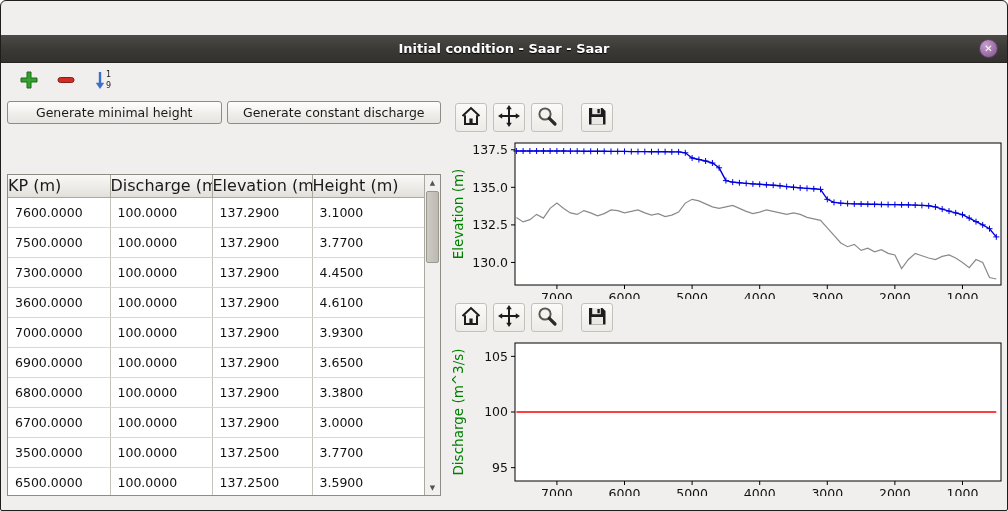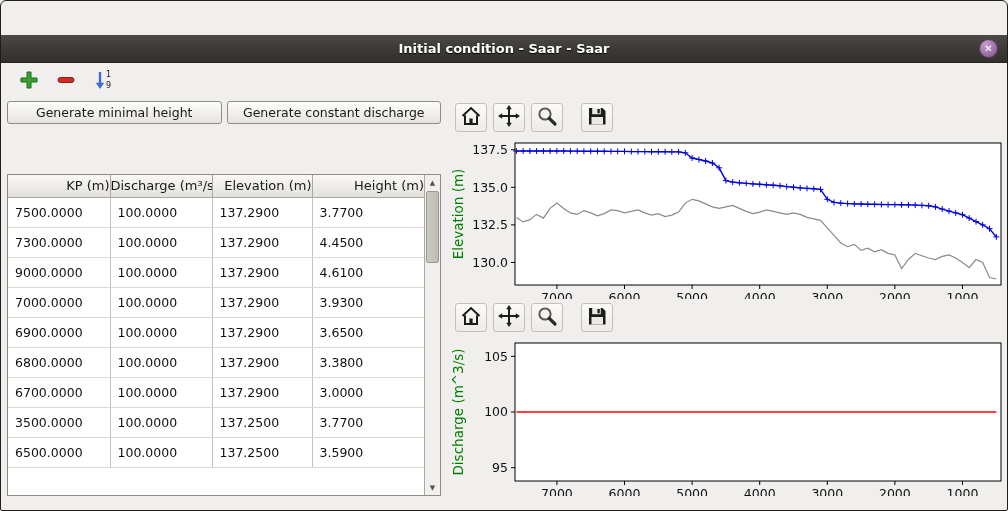--- a/index.html
+++ b/index.html
@@ -66,22 +66,22 @@
     background: #ffffff;
   }
   .grid-scroll { flex: 1; overflow: hidden; }
   table { border-collapse: collapse; table-layout: fixed; width: 100%; }
   col.c0 { width: 102px; } col.c1 { width: 102px; } col.c2 { width: 100px; } col.c3 { width: 112px; }
   thead th {
     height: 22px;
     background: linear-gradient(#f9f8f6, #eceae6 60%, #e2e0db);
     border-right: 1px solid #aba89f;
     border-bottom: 1px solid #aba89f;
-    font-size: 13px; font-weight: normal; color: #1a1a1a;
-    text-align: right; white-space: nowrap; overflow: hidden;
+    font-size: 16px; font-weight: normal; color: #1a1a1a;
+    text-align: left; white-space: nowrap; overflow: hidden;
   }
   thead th:last-child { border-right: none; margin-left: 8px; }
   tbody td {
     height: 30px;
     border-right: 1px solid #c6c3bd;
     border-bottom: 1px solid #dad8d3;
     font-size: 12.5px; color: #111;
     padding: 0 7px; text-align: left; white-space: nowrap; overflow: hidden;
     background: #ffffff;
   }
@@ -182,33 +182,39 @@
             <thead>
                 <tr>
                   <th>KP (m)</th>
                   <th>Discharge (m³/s)</th>
                   <th>Elevation (m)</th>
                   <th>Height (m)</th>
                 </tr>
               </thead>
             <tbody>
                 <tr>
+                  <td>7600.0000</td>
+                  <td>100.0000</td>
+                  <td>137.2900</td>
+                  <td>3.1000</td>
+                </tr>
+                <tr>
                   <td>7500.0000</td>
                   <td>100.0000</td>
                   <td>137.2900</td>
                   <td>3.7700</td>
                 </tr>
                 <tr>
                   <td>7300.0000</td>
                   <td>100.0000</td>
                   <td>137.2900</td>
                   <td>4.4500</td>
                 </tr>
                 <tr>
-                  <td>9000.0000</td>
+                  <td>3600.0000</td>
                   <td>100.0000</td>
                   <td>137.2900</td>
                   <td>4.6100</td>
                 </tr>
                 <tr>
                   <td>7000.0000</td>
                   <td>100.0000</td>
                   <td>137.2900</td>
                   <td>3.9300</td>
                 </tr>

